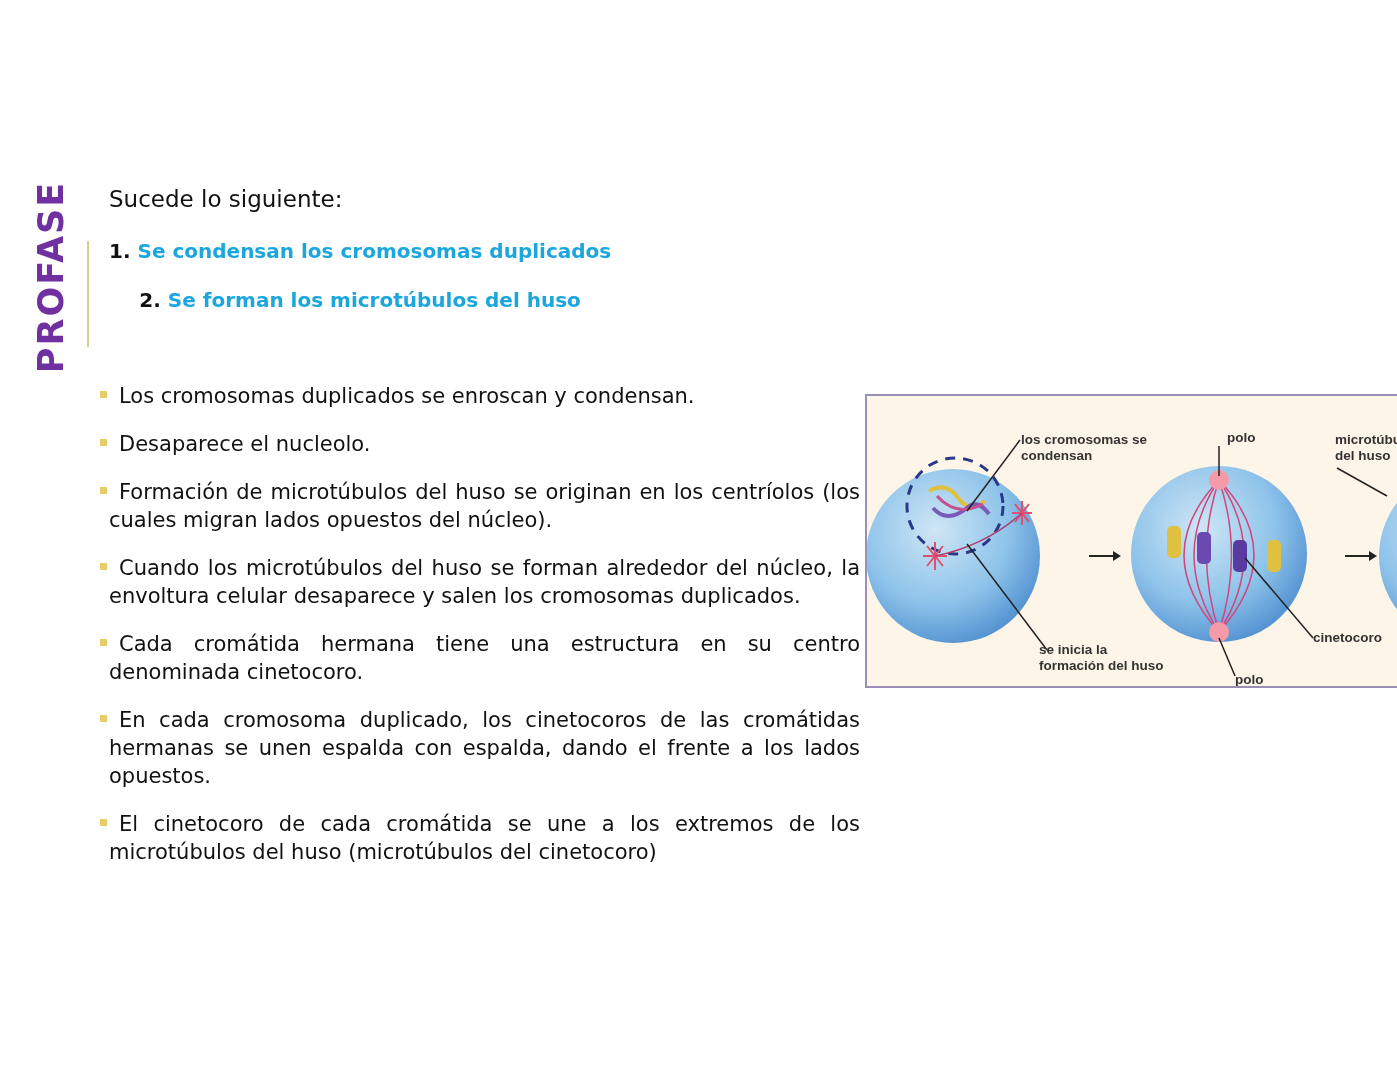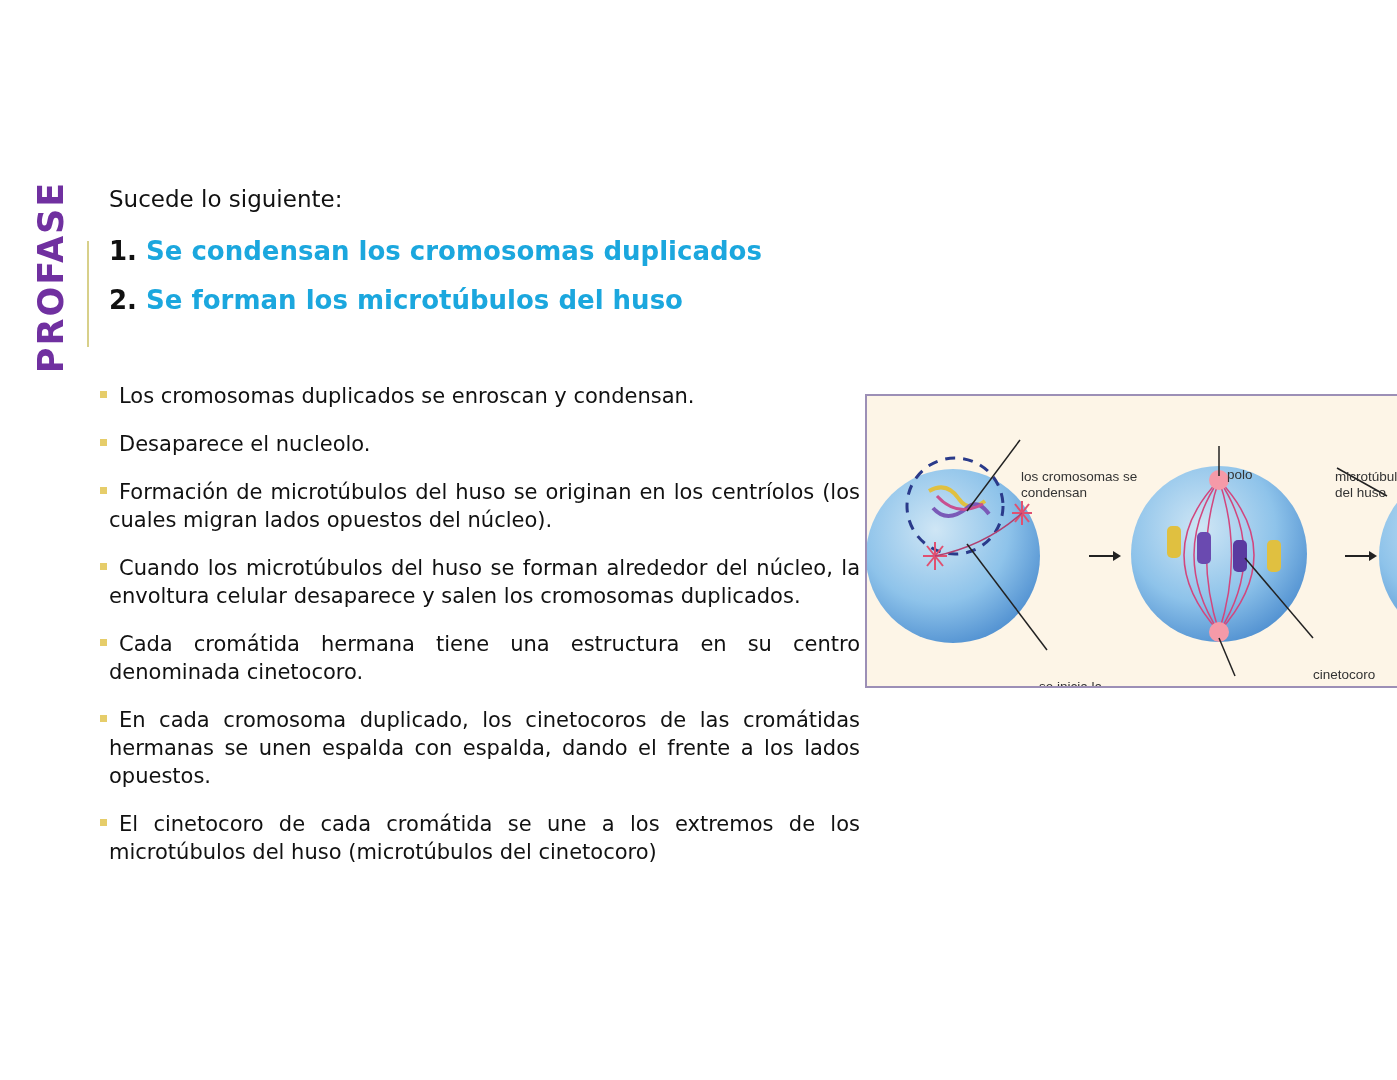--- a/index.html
+++ b/index.html
@@ -12,33 +12,33 @@
     }
     .side-title span {
       position:absolute; left:50%; top:50%;
       transform: translate(-50%,-50%) rotate(-90deg);
       font-weight:bold; font-size:35px; letter-spacing:2px; color:#7030a0; white-space:nowrap;
       font-family: "DejaVu Sans", sans-serif;
     }
     .side-rule { position:absolute; left:87px; top:241px; width:2px; height:106px; background:#d8d08a; }
     .intro { position:absolute; left:109px; top:186px; font-size:23px; color:#111; }
     .steps { position:absolute; left:109px; top:234px; }
-    .step { font-size:26px; font-weight:bold; height:48.5px; line-height:34px; white-space:nowrap; }
+    .step { font-size:20px; font-weight:bold; height:48.5px; line-height:34px; white-space:nowrap;text-align:center; }
     .step .num { color:#111; }
     .step .txt { color:#1ba7de; }
     .bullets { position:absolute; left:100px; top:382px; width:760px; }
     .bullet { position:relative; font-size:21px; line-height:28px; text-align:justify; margin-bottom:20px; padding-left:9px; }
     .bullet .sq { position:absolute; left:0; top:9px; width:7px; height:7px; background:#e6cd6a; }
     .bullet .bt { display:block; padding-left:0; text-indent:10px; }
     .figure {
       position:absolute; left:865px; top:394px; width:540px; height:294px;
       background:#fdf5e7; border:2px solid #9c8fb6; border-right:none; box-sizing:border-box; overflow:hidden;
     }
     .figure svg { position:absolute; left:0; top:0; }
-    .lbl { position:absolute; font-family:"Liberation Sans", sans-serif; font-weight:normal; font-size:13.5px; color:#333; line-height:16px;margin-top:37px; }
+    .lbl { position:absolute; font-family:"Liberation Sans", sans-serif; font-weight:bold; font-size:13.5px; color:#333; line-height:16px; }
   </style>
 </head>
 <body>
 
 <div class="side-title">
   <span>PROFASE</span>
 </div>
 <div class="side-rule"></div>
 
 <div class="intro">Sucede lo siguiente:</div>

